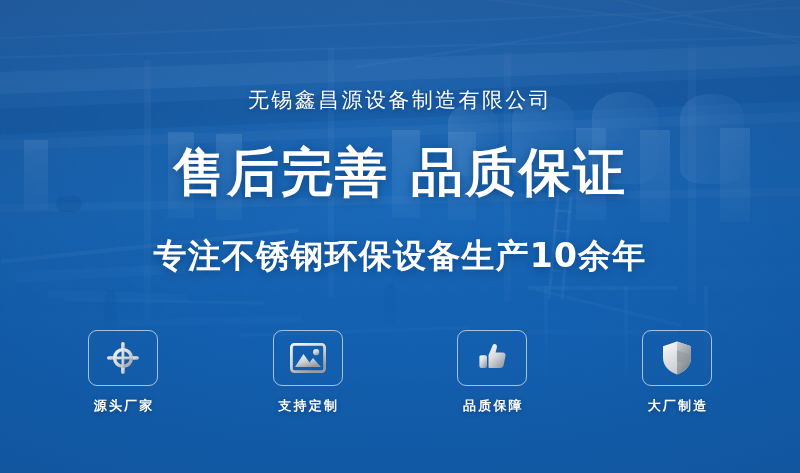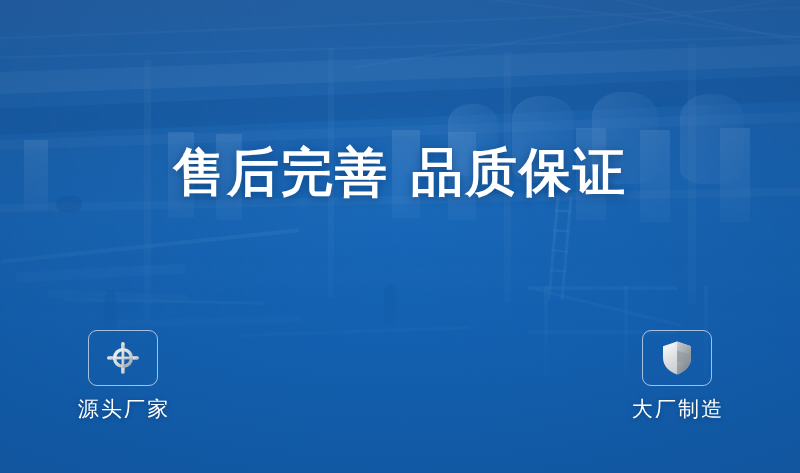--- a/index.html
+++ b/index.html
@@ -100,21 +100,21 @@
     position:absolute;left:60px;right:60px;top:330px;
     display:flex;justify-content:space-between;align-items:flex-start;
   }
   .feature{width:126px;display:flex;flex-direction:column;align-items:center;}
   .iconbox{
     width:70px;height:56px;border:1px solid rgba(255,255,255,.62);
     border-radius:9px;display:flex;align-items:center;justify-content:center;
   }
   .iconbox svg{display:block;}
   .flabel{
-    margin-top:13px;font-size:21px;font-weight:normal;color:#ffffff;
+    margin-top:13px;font-size:13px;font-weight:bold;color:#ffffff;
     letter-spacing:2.2px;text-indent:2.2px;line-height:1;
     text-shadow:0 1px 4px rgba(8,45,92,.55);
     text-align:center;
   }
 </style>
 </head>
 <body>
 
 <div class="stage">
 
@@ -180,25 +180,27 @@
     <div class="worker" style="left:7%;top:196px;width:26px;height:16px;border-radius:22px;"></div>
 
     <div class="hexlayer"></div>
     <div class="diaglines"></div>
     <div class="wash"></div>
     <div class="wash2"></div>
   </div>
 
   <div class="content">
 
+    <div class="company">无锡鑫昌源设备制造有限公司</div>
 
     <div class="headline">
       <span>售后完善</span><span class="gap"></span><span>品质保证</span>
     </div>
 
+    <div class="subline">专注不锈钢环保设备生产10余年</div>
 
     <div class="features">
 
       <div class="feature">
         <div class="iconbox">
           <span>
             <svg width="34" height="34" viewBox="0 0 34 34">
               <defs>
                 <linearGradient id="gSil" x1="0" y1="0" x2="1" y2="1">
                   <stop offset="0" stop-color="#f2f3f4"></stop>
@@ -214,21 +216,58 @@
               </g>
               <circle cx="17" cy="17" r="8.4" fill="none" stroke="url(#gSil)" stroke-width="3.4"></circle>
               <rect x="15.6" y="7.4" width="2.8" height="19.2" fill="url(#gSil)"></rect>
               <rect x="7.4" y="15.6" width="19.2" height="2.8" fill="url(#gSil)"></rect>
             </svg>
           </span>
         </div>
         <div class="flabel">源头厂家</div>
       </div>
 
-
+      <div class="feature">
+        <div class="iconbox">
+          <span>
+            <svg width="36" height="30" viewBox="0 0 36 30">
+              <defs>
+                <linearGradient id="gSil2" x1="0" y1="0" x2="0.6" y2="1">
+                  <stop offset="0" stop-color="#f4f5f6"></stop>
+                    <stop offset=".55" stop-color="#d2d5d8"></stop>
+                    <stop offset="1" stop-color="#979da3"></stop>
+                </linearGradient>
+              </defs>
+              <rect x="1.4" y="1.4" width="33.2" height="27.2" rx="3" fill="none" stroke="url(#gSil2)" stroke-width="2.8"></rect>
+              <path d="M5 24 L13.5 11 L19.5 19.5 L23 15 L31 24 Z" fill="url(#gSil2)"></path>
+              <circle cx="26.2" cy="9.2" r="3.1" fill="url(#gSil2)"></circle>
+            </svg>
+          </span>
+        </div>
+        <div class="flabel">支持定制</div>
+      </div>
+
+      <div class="feature">
+        <div class="iconbox">
+          <span>
+            <svg width="34" height="34" viewBox="0 0 34 34">
+              <defs>
+                <linearGradient id="gSil3" x1="0" y1="0" x2="0.7" y2="1">
+                  <stop offset="0" stop-color="#f6f7f8"></stop>
+                    <stop offset=".5" stop-color="#d9dcdf"></stop>
+                    <stop offset="1" stop-color="#9aa0a6"></stop>
+                </linearGradient>
+              </defs>
+              <path d="M13.5 14.2 L17.6 4.6 C18.1 3.3 19.4 2.8 20.5 3.3 C21.7 3.9 22.2 5.2 21.9 6.5 L20.6 11.6 L27.8 11.6 C29.6 11.6 30.9 13.2 30.5 14.9 L28.6 24.3 C28.3 25.9 26.9 27 25.3 27 L14.6 27 C14 27 13.5 26.5 13.5 25.9 Z" fill="url(#gSil3)"></path>
+              <rect x="4.4" y="14.2" width="7.6" height="12.8" rx="1.9" fill="url(#gSil3)"></rect>
+            </svg>
+          </span>
+        </div>
+        <div class="flabel">品质保障</div>
+      </div>
 
 
       <div class="feature">
         <div class="iconbox">
           <span>
             <svg width="32" height="36" viewBox="0 0 32 36">
               <defs>
                 <linearGradient id="gShL" x1="0" y1="0" x2="0.6" y2="1">
                   <stop offset="0" stop-color="#fafbfb"></stop>
                     <stop offset="1" stop-color="#c3c8cc"></stop>

